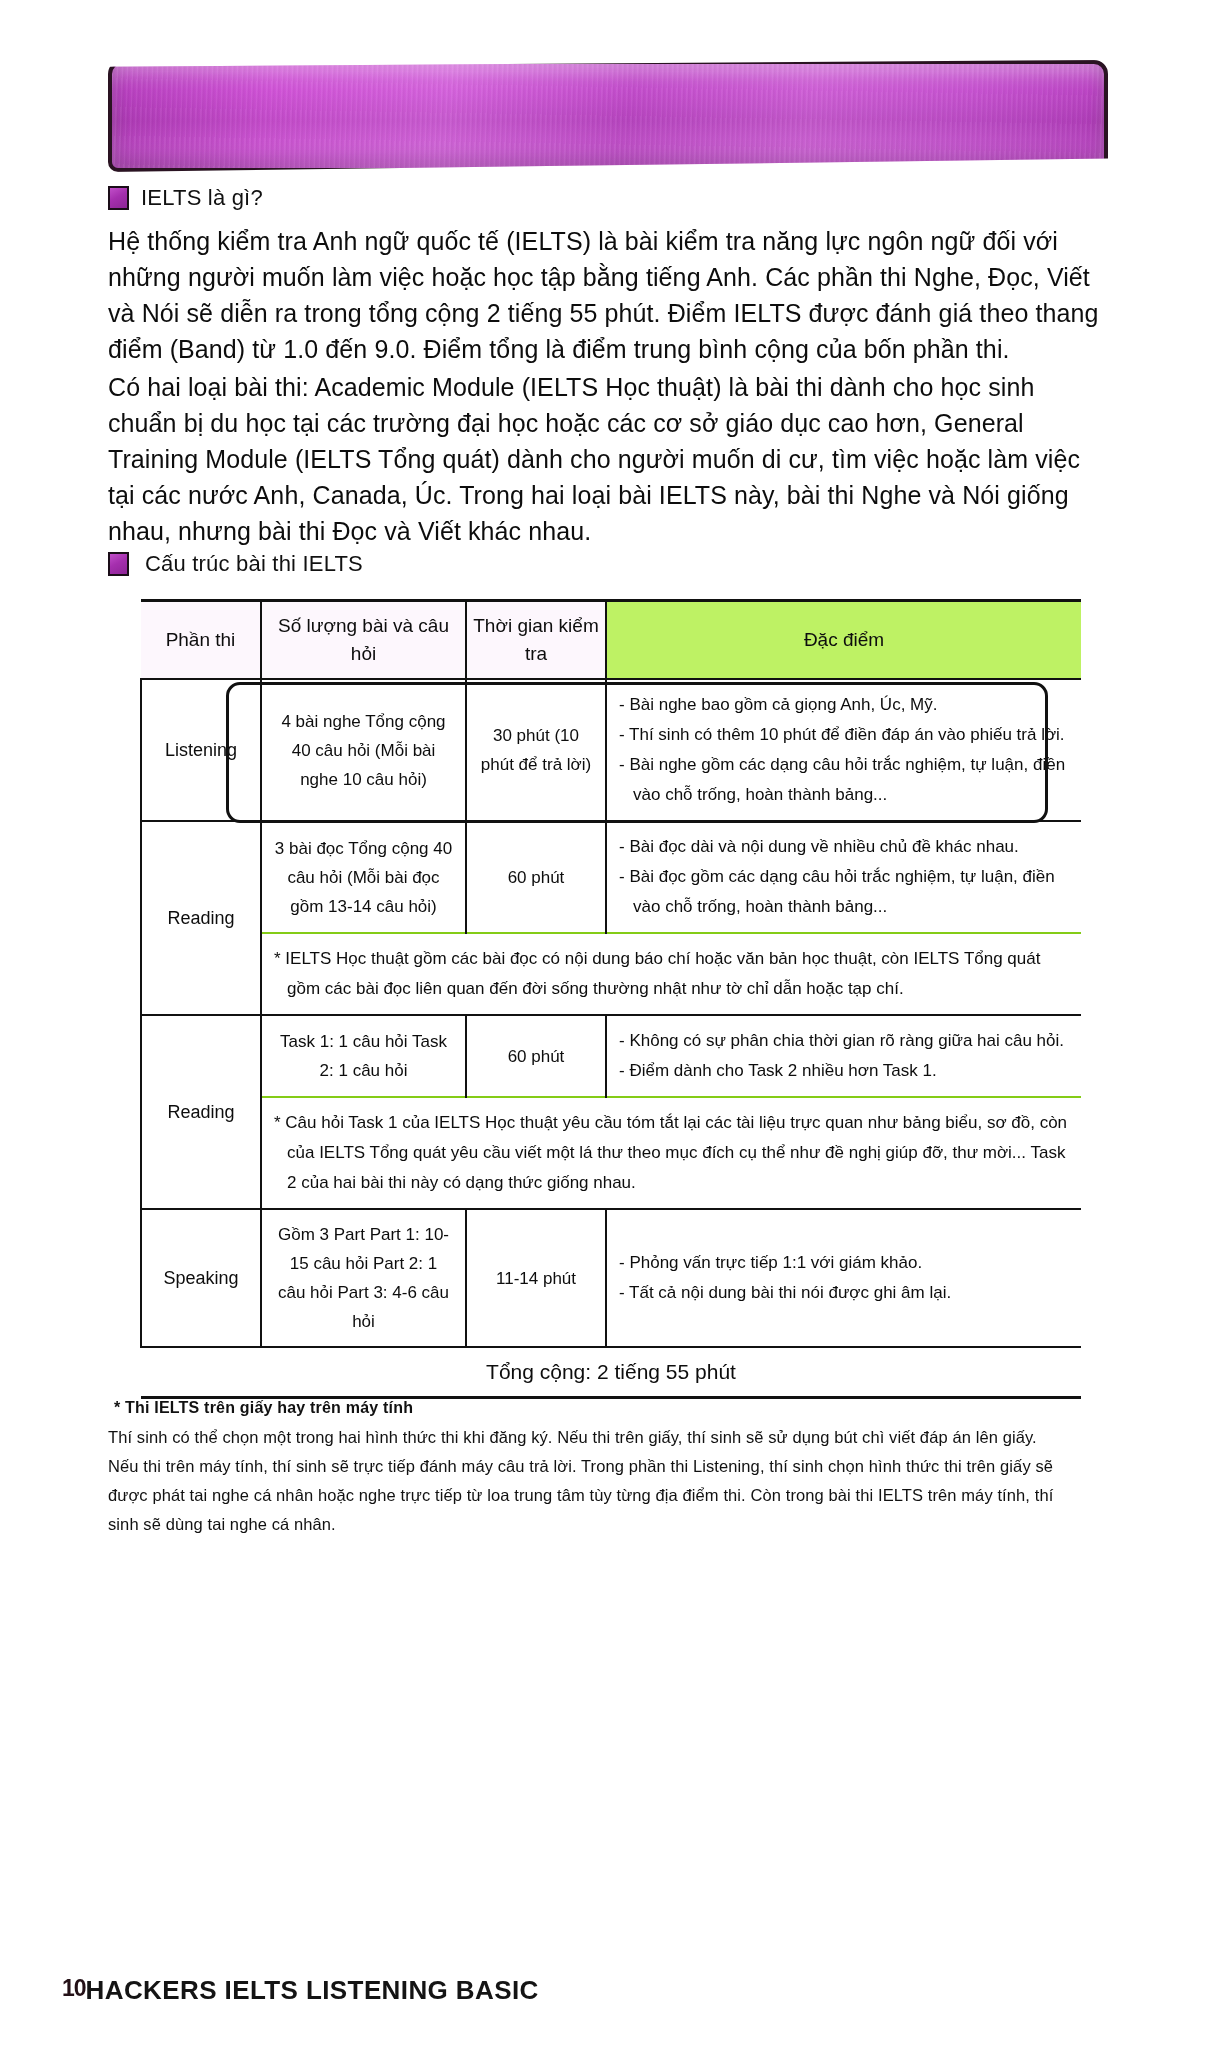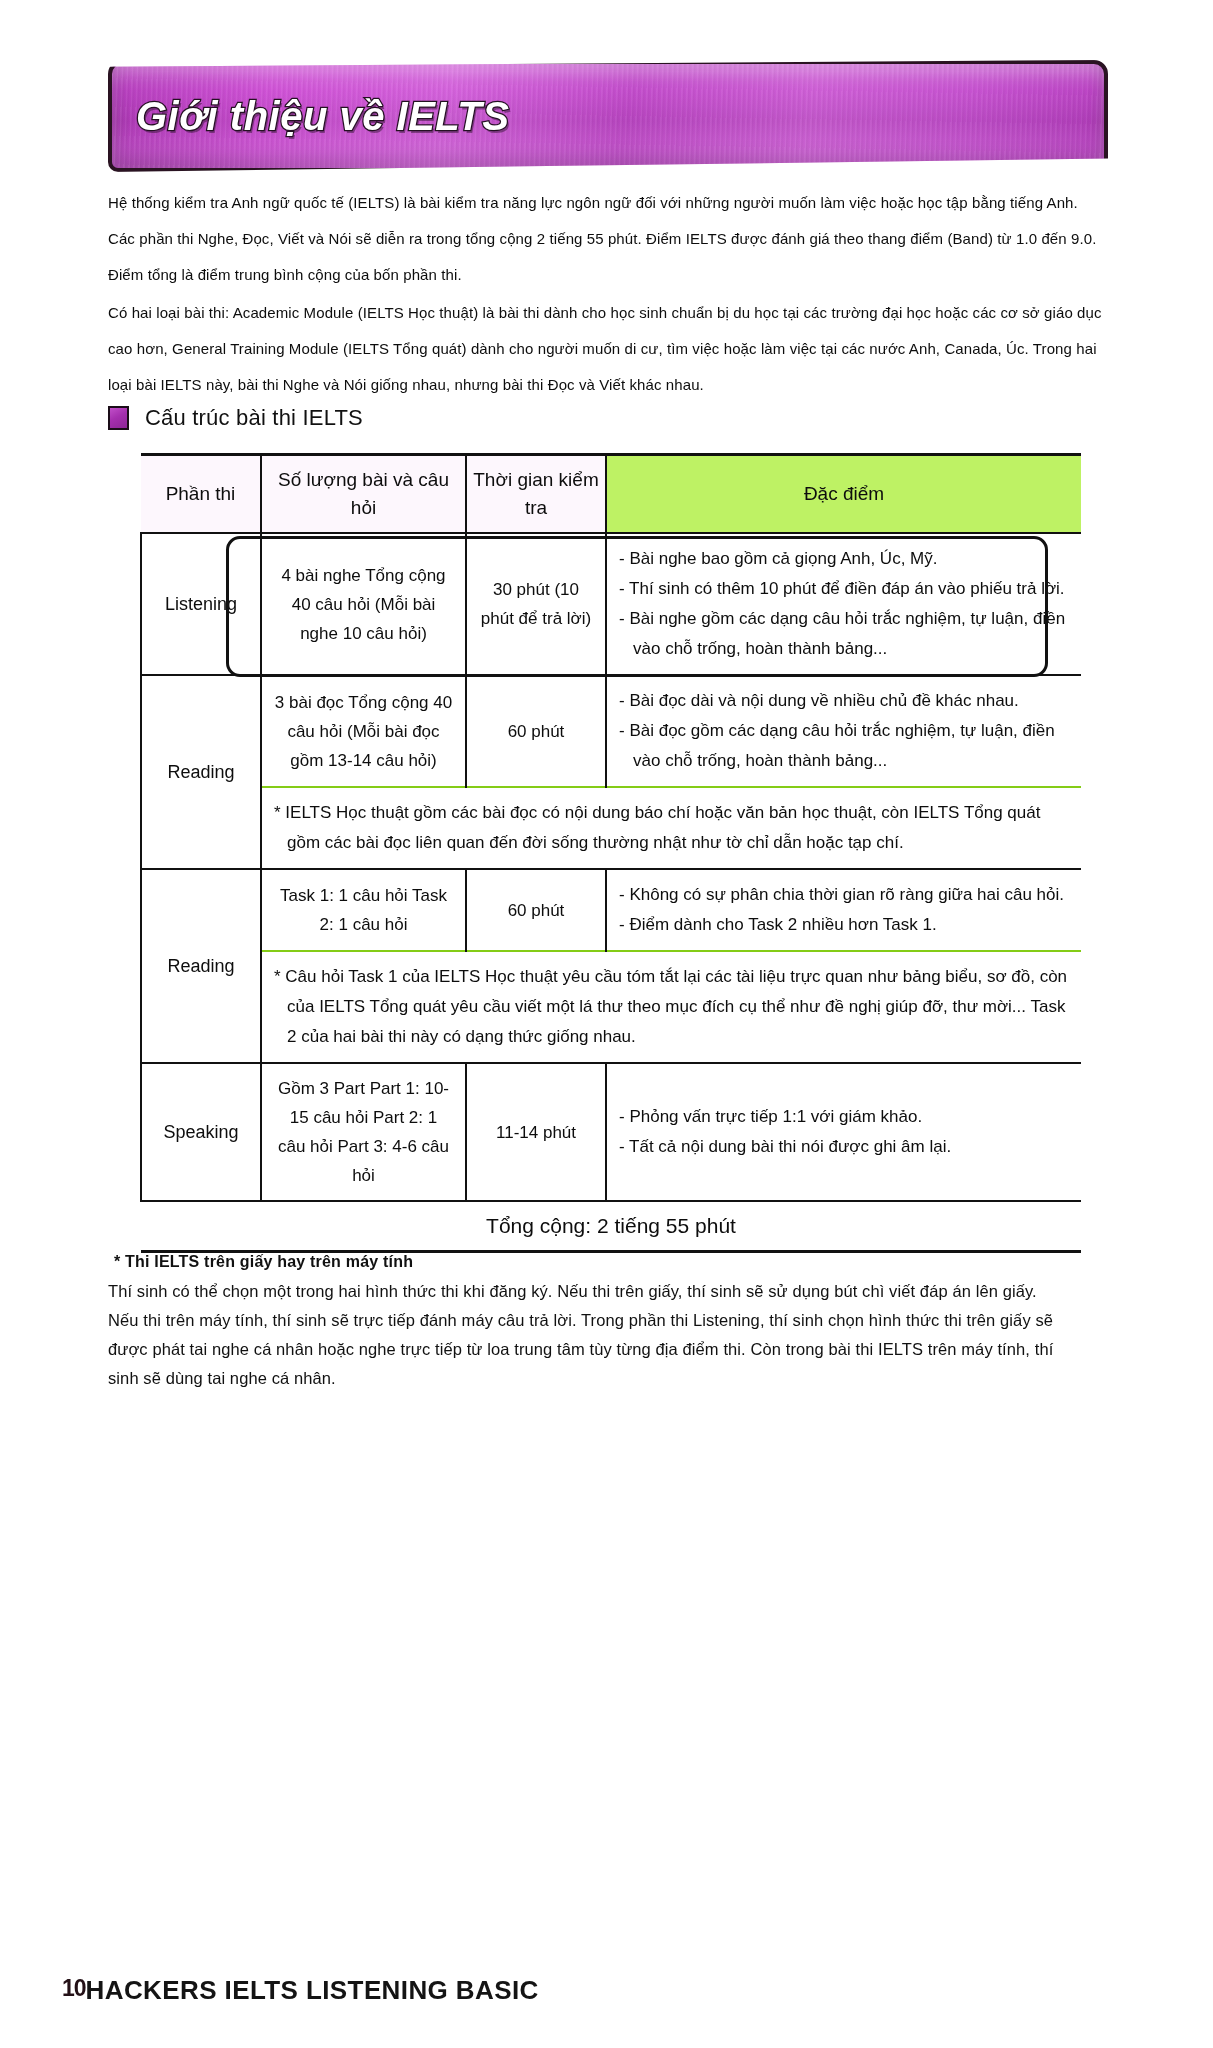--- a/index.html
+++ b/index.html
@@ -86,21 +86,21 @@
     border: 2.5px solid #1a0d18;
     flex: 0 0 auto;
   }
   .section-title {
     font-size: 22px;
     letter-spacing: 0.2px;
     color: #111;
   }
 
   p.body {
-    font-size: 15px;
+    font-size: 25px;
     line-height: 36px;
     margin: 0 0 2px 0;
     letter-spacing: 0.1px;
     color: #0d0d0d;
   }
 
   
   .tbl-wrap { margin-top: 22px; position: relative; padding-left: 32px; }
   table.structure {
     border-collapse: collapse;
@@ -202,25 +202,28 @@
     font-weight: bold;
     letter-spacing: 0.4px;
     color: #141414;
   }
 </style>
 </head>
 <body>
 
 <div class="banner-wrap">
   <div class="banner"></div>
-  <div class="banner-title">Giới thiệu về IELTS</div>
 </div>
 
 <div class="content">
 
+  <div class="section-head">
+    <span class="bullet-sq"></span>
+    <span class="section-title">IELTS là gì?</span>
+  </div>
 
   <p class="body">Hệ thống kiểm tra Anh ngữ quốc tế (IELTS) là bài kiểm tra năng lực ngôn ngữ đối với những người muốn làm việc hoặc học tập bằng tiếng Anh. Các phần thi Nghe, Đọc, Viết và Nói sẽ diễn ra trong tổng cộng 2 tiếng 55 phút. Điểm IELTS được đánh giá theo thang điểm (Band) từ 1.0 đến 9.0. Điểm tổng là điểm trung bình cộng của bốn phần thi.</p>
   <p class="body">Có hai loại bài thi: Academic Module (IELTS Học thuật) là bài thi dành cho học sinh chuẩn bị du học tại các trường đại học hoặc các cơ sở giáo dục cao hơn, General Training Module (IELTS Tổng quát) dành cho người muốn di cư, tìm việc hoặc làm việc tại các nước Anh, Canada, Úc. Trong hai loại bài IELTS này, bài thi Nghe và Nói giống nhau, nhưng bài thi Đọc và Viết khác nhau.</p>
 
   <div class="section-head" style="gap:16px;">
     <span class="bullet-sq"></span>
     <span class="section-title">Cấu trúc bài thi IELTS</span>
   </div>
 
   <div class="tbl-wrap">

